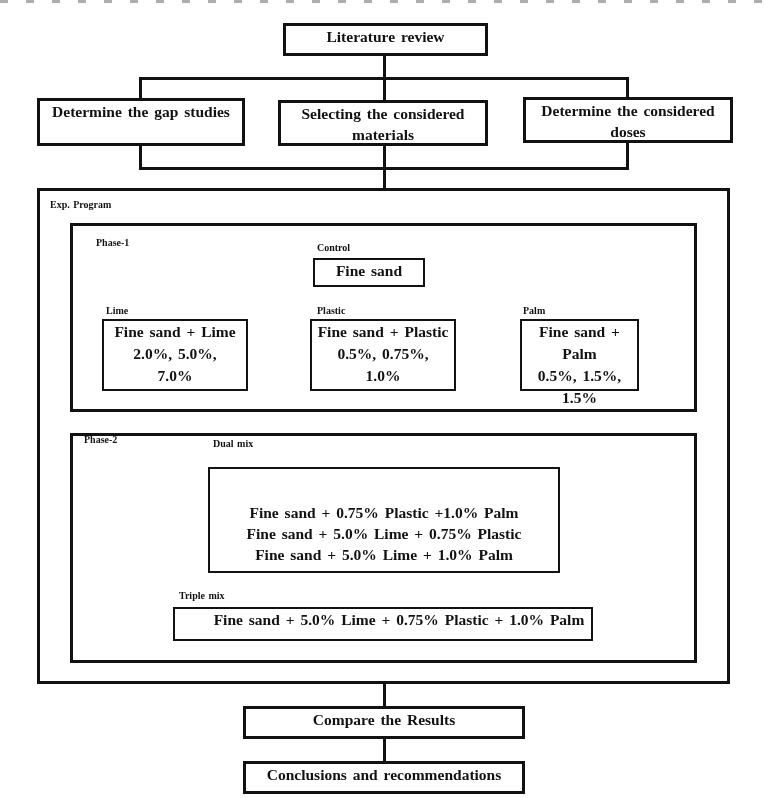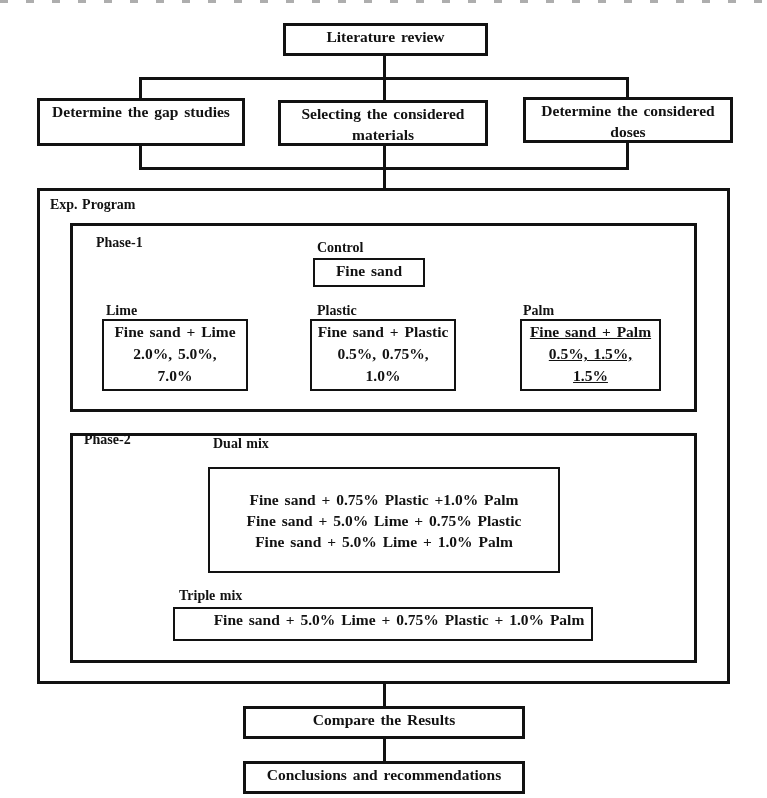--- a/index.html
+++ b/index.html
@@ -25,31 +25,31 @@
     align-items:center;
     text-align:center;
     font-size:15.5px;line-height:21px;
     box-sizing:border-box;
     word-spacing:2px;
   }
   .box.thin{border-width:2.5px;}
   .conn{position:absolute;background:#121212;}
   .lbl{
     position:absolute;
-    font-size:14px;line-height:16px;
+    font-size:10px;line-height:16px;
     white-space:nowrap;
     word-spacing:1px;
   }
   .frame{
     position:absolute;
     border:3px solid #121212;
     background:#ffffff;
     box-sizing:border-box;
   }
-  .dual-lines{justify-content:center;padding:6px 16px;}
+  .dual-lines{justify-content:flex-end;padding:6px 16px;}
 </style>
 </head>
 <body>
 
 <div class="stage">
 
   <div class="top-dashes"></div>
 
   <div class="box" style="left:283px;top:23px;width:205px;height:33px;">
     <div>Literature review</div>
@@ -98,21 +98,21 @@
   </div>
 
   <div class="lbl" style="left:317px;top:303px;">Plastic</div>
   <div class="box thin" style="left:310px;top:319px;width:146px;height:72px;line-height:22px;">
     <div>Fine sand + Plastic</div>
     <div>0.5%, 0.75%,</div>
     <div>1.0%</div>
   </div>
 
   <div class="lbl" style="left:523px;top:303px;">Palm</div>
-  <div class="box thin" style="left:520px;top:319px;width:141px;height:72px;line-height:22px;text-decoration:underline;">
+  <div class="box thin" style="left:520px;top:319px;width:119px;height:72px;line-height:22px;">
     <div>Fine sand + Palm</div>
     <div>0.5%, 1.5%,</div>
     <div>1.5%</div>
   </div>
 
   <div class="frame" style="left:70px;top:433px;width:627px;height:230px;"></div>
   <div class="lbl" style="left:84px;top:432px;">Phase-2</div>
 
   <div class="lbl" style="left:213px;top:436px;">Dual mix</div>
   <div class="box thin dual-lines" style="left:208px;top:467px;width:352px;height:106px;">

